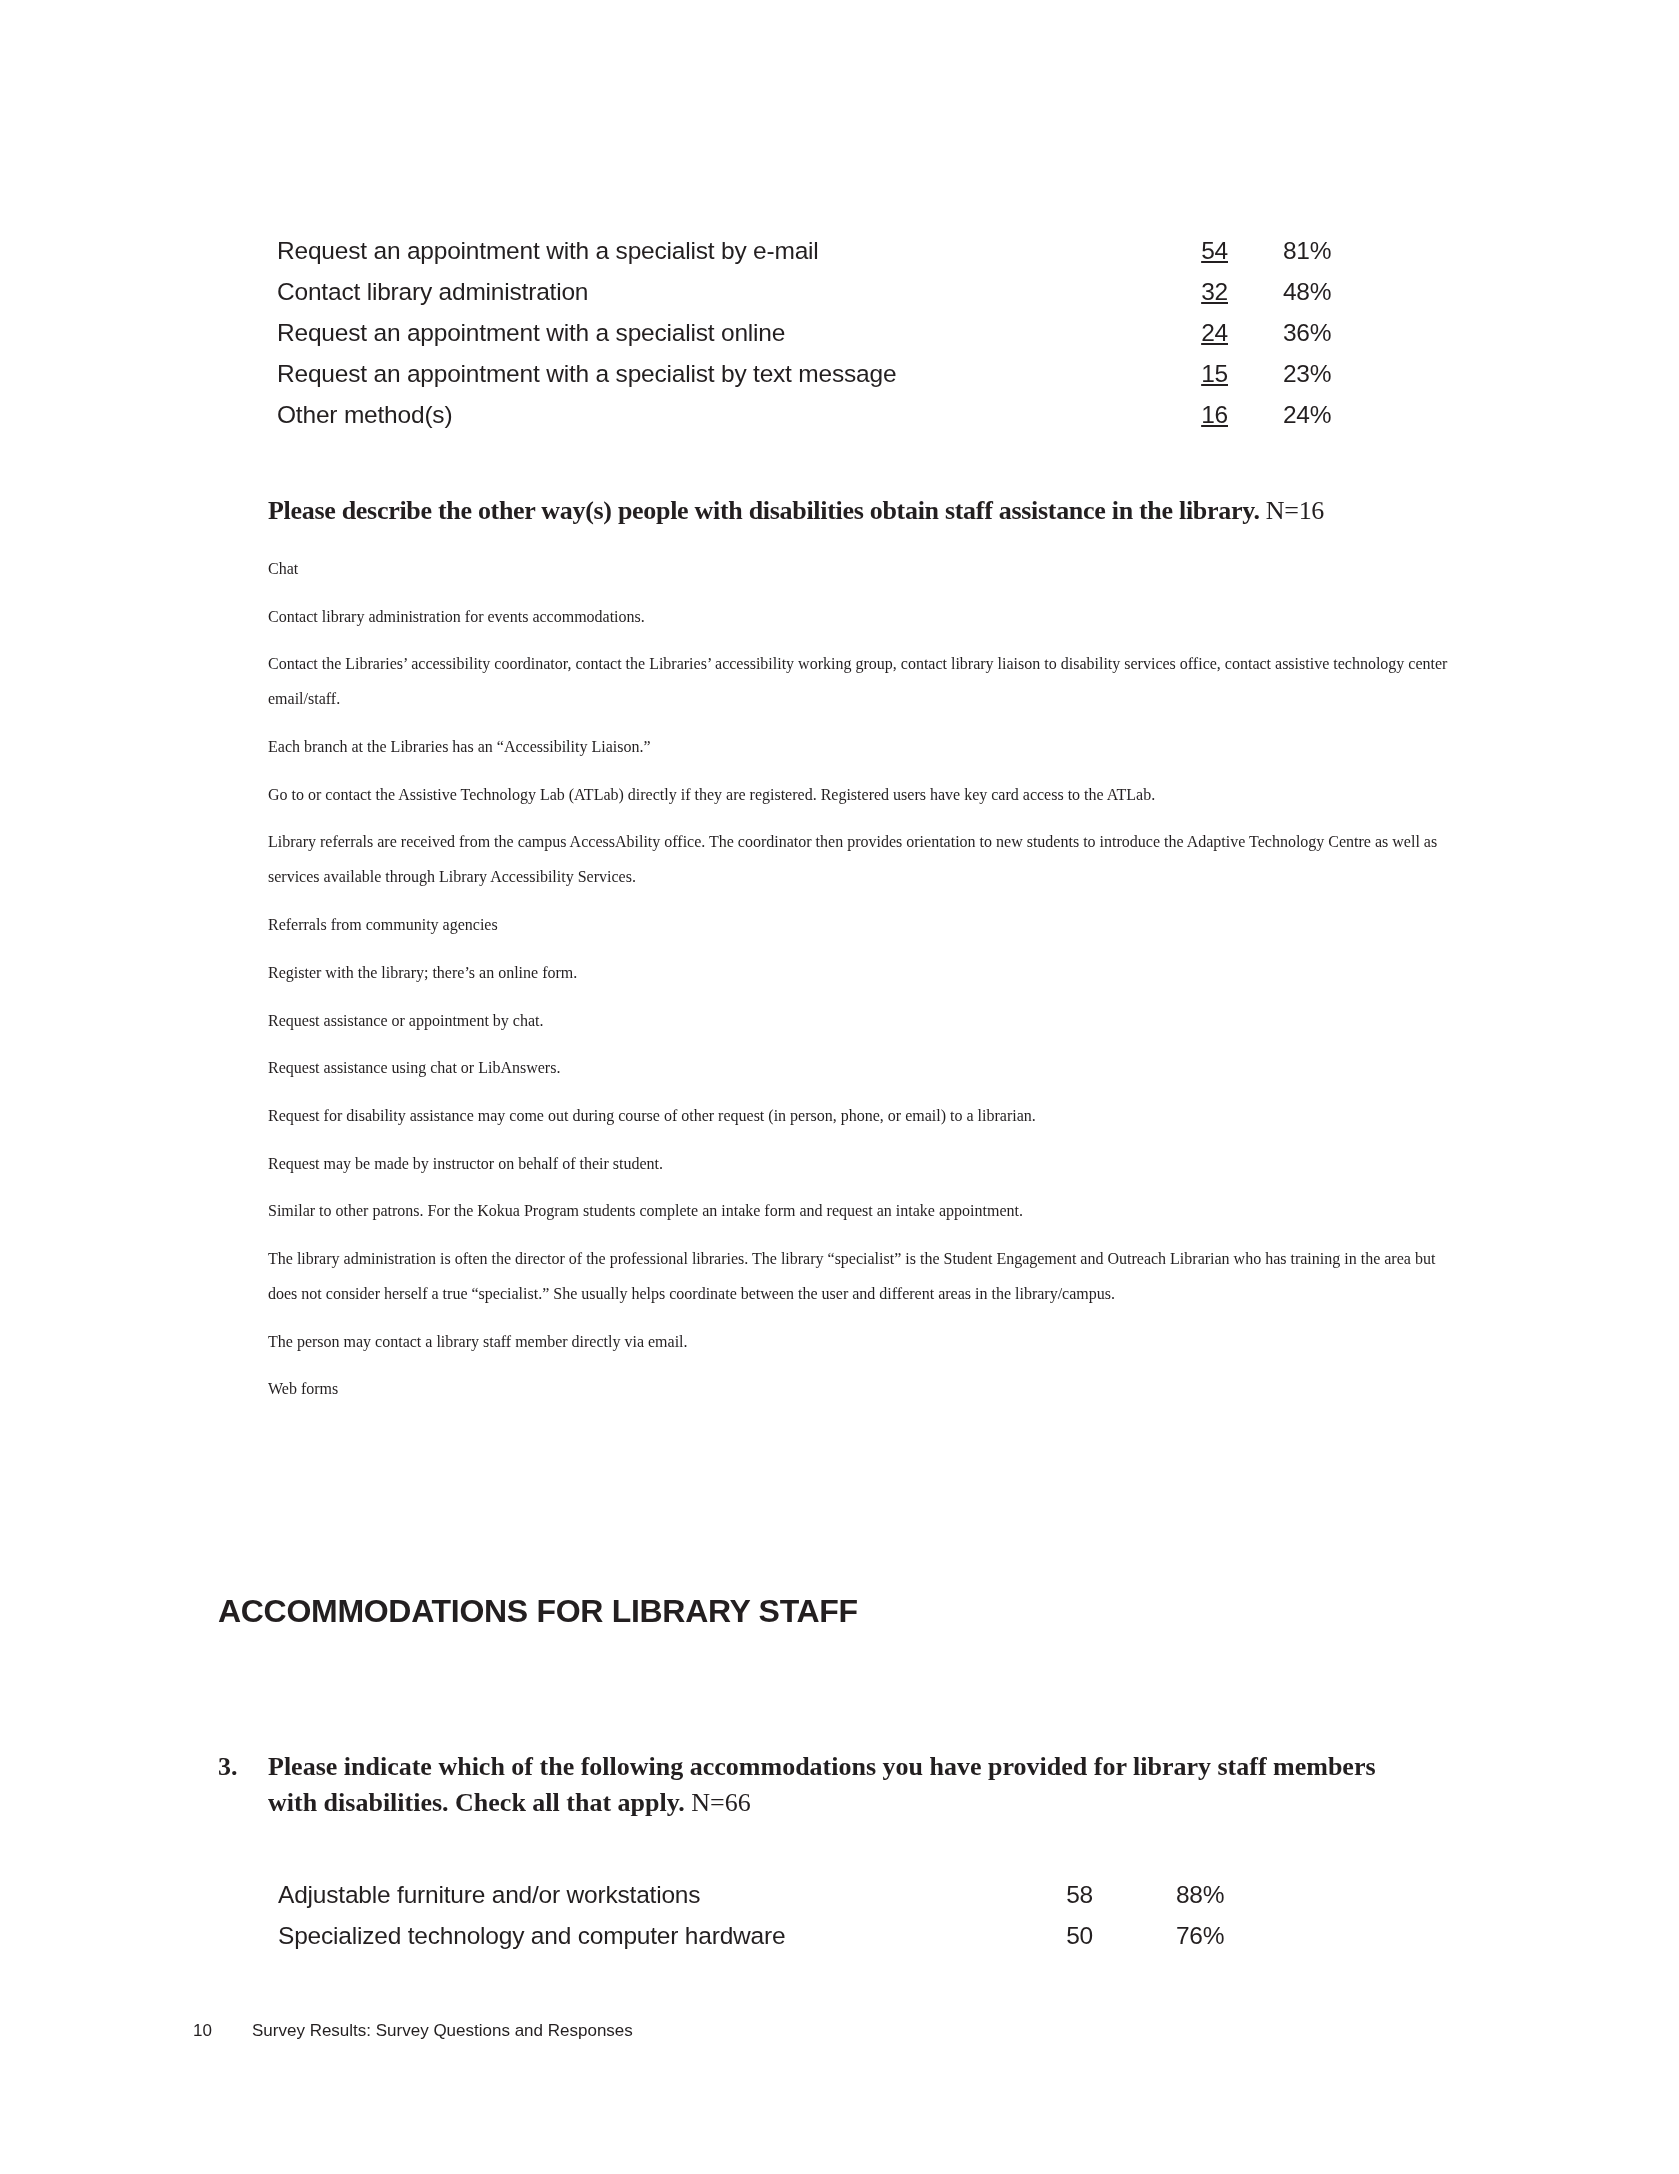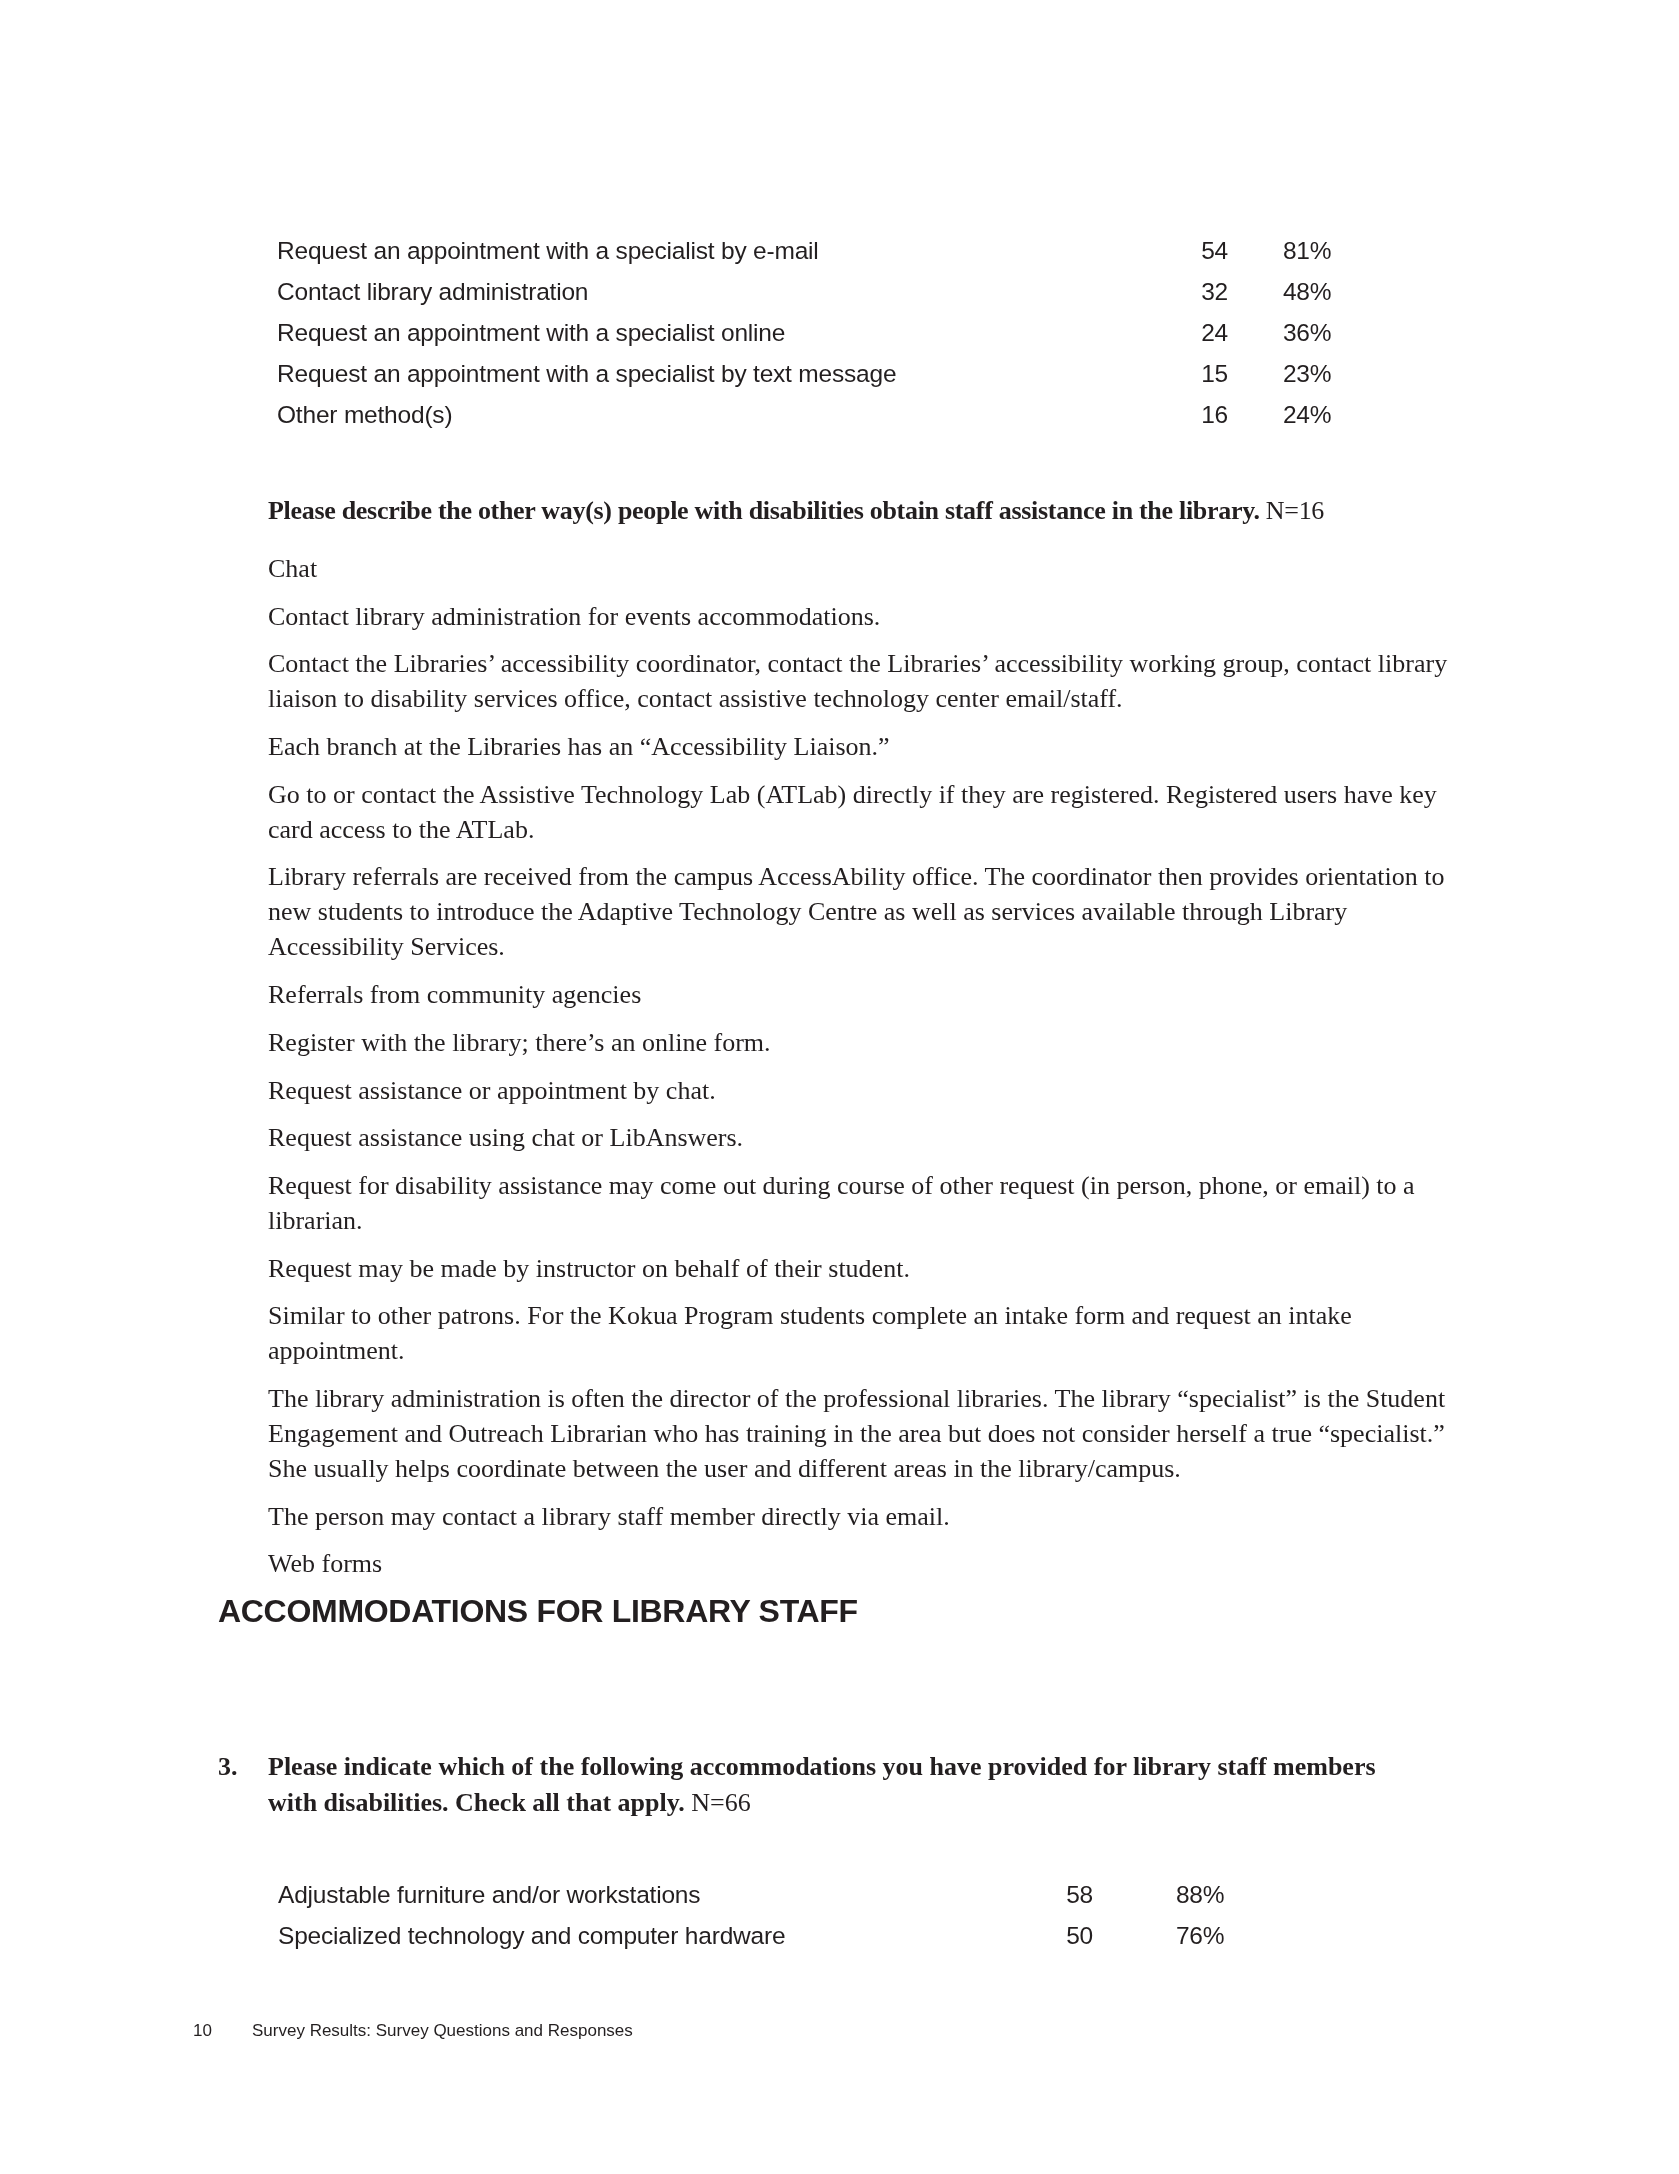--- a/index.html
+++ b/index.html
@@ -4,29 +4,29 @@
 <style>
   html, body { margin: 0; padding: 0; background: #ffffff; }
   body { width: 1680px; height: 2174px; position: relative; overflow: hidden; color: #231f20; }
   .sans { font-family: "Liberation Sans", "DejaVu Sans", sans-serif; }
   .serif { font-family: "Liberation Serif", "DejaVu Serif", serif; }
 
   
   .table1 { position: absolute; left: 277px; top: 230px; width: 1059px; }
   .t-row { position: relative; height: 41px; font-size: 24.5px; line-height: 41px; font-weight: 300; letter-spacing: -0.2px; }
   .t-row .label { position: absolute; left: 0; top: 0; white-space: nowrap; }
-  .table1 .count { position: absolute; right: 108px; top: 0; text-align: center; }
+  .table1 .count { position: absolute; right: 108px; top: 0; text-align: center; text-decoration: underline; }
   .table1 .pct { position: absolute; right: 4.7px; top: 0; text-align: center; }
 
   
   .followup { position: absolute; left: 268px; top: 492px; width: 1262px; }
   .followup .q { font-size: 26px; line-height: 38px; margin: 0 0 21px 0; white-space: nowrap; letter-spacing: -0.3px; }
   .followup .q b { font-weight: bold; }
   .responses { list-style: none; margin: 0; padding: 0; width: 1186px; }
-  .responses li { font-size: 26px; line-height: 35px; margin: 0 0 12.7px 0; }
+  .responses li { font-size: 16px; line-height: 35px; margin: 0 0 12.7px 0; }
 
   
   .section-heading { position: absolute; left: 218px; top: 1591px; font-size: 32px; font-weight: bold; letter-spacing: -0.3px; margin: 0; line-height: 41px; }
 
   
   .q3 { position: absolute; left: 218px; top: 1749px; width: 1224px; font-size: 26px; line-height: 36px; }
   .q3 .num { position: absolute; left: 0; top: 0; font-weight: bold; }
   .q3 .text { margin-left: 50px; width: 1130px; }
   .q3 .text b { font-weight: bold; }
 

